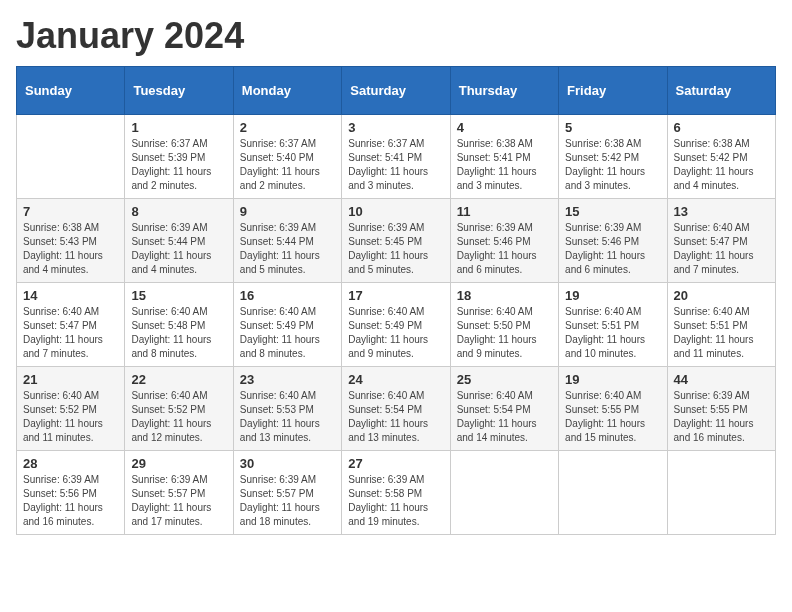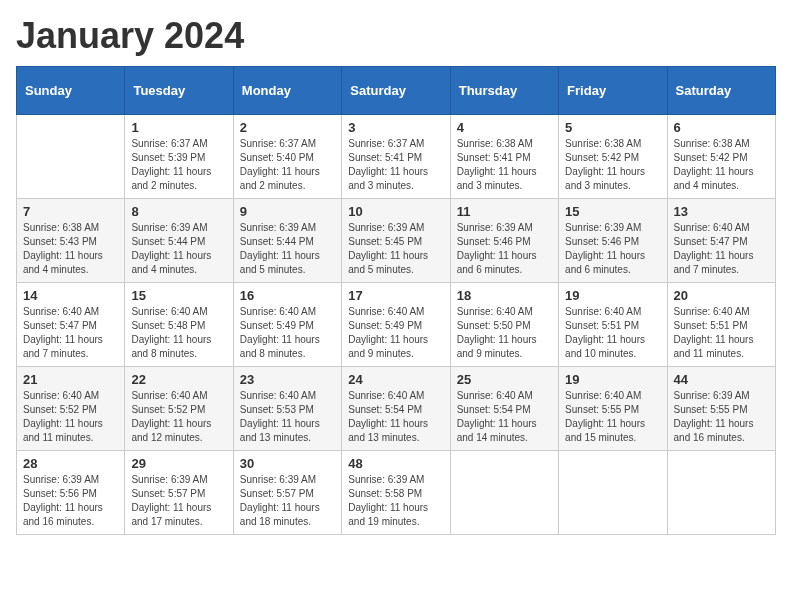--- a/index.html
+++ b/index.html
@@ -243,21 +243,21 @@
         </td>
         <td>
           <span class="day-number">29</span>
           <div class="day-info">Sunrise: 6:39 AM<br>Sunset: 5:57 PM<br>Daylight: 11 hours<br>and 17 minutes.</div>
         </td>
         <td>
           <span class="day-number">30</span>
           <div class="day-info">Sunrise: 6:39 AM<br>Sunset: 5:57 PM<br>Daylight: 11 hours<br>and 18 minutes.</div>
         </td>
         <td>
-          <span class="day-number">48</span>
+          <span class="day-number">27</span>
           <div class="day-info">Sunrise: 6:39 AM<br>Sunset: 5:58 PM<br>Daylight: 11 hours<br>and 19 minutes.</div>
         </td>
         <td class="empty-cell"></td>
         <td class="empty-cell"></td>
         <td class="empty-cell"></td>
       </tr>
     </tbody>
 </table>
 
 </body></html>

